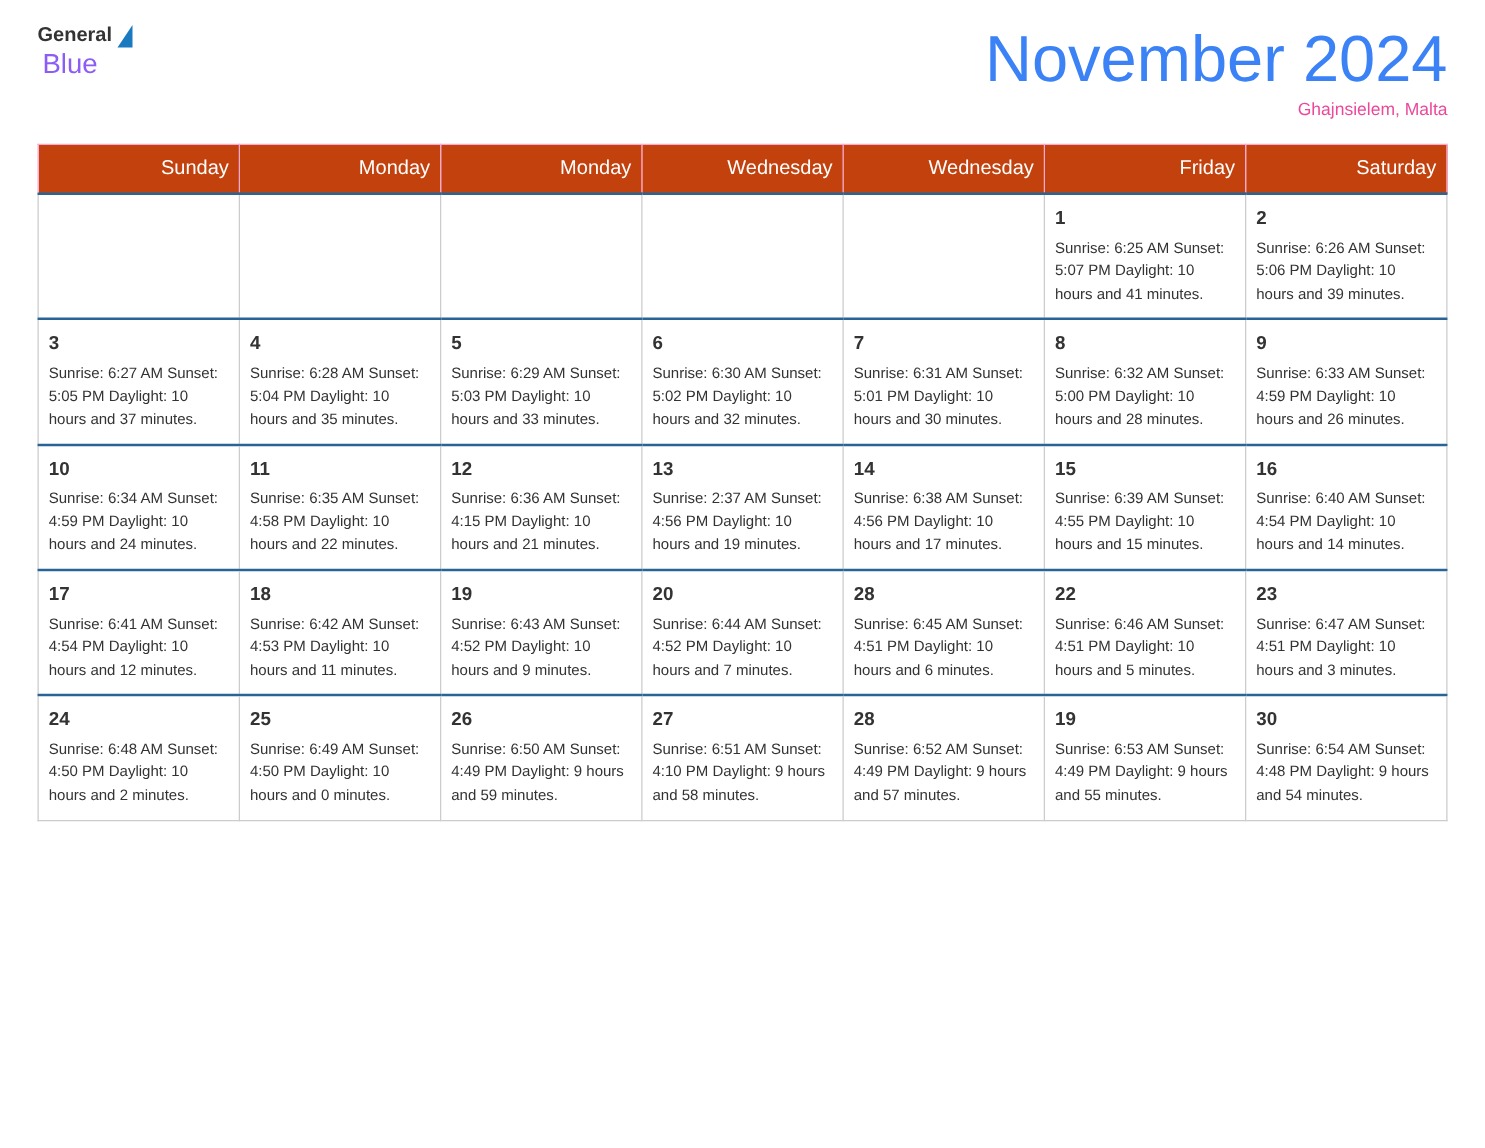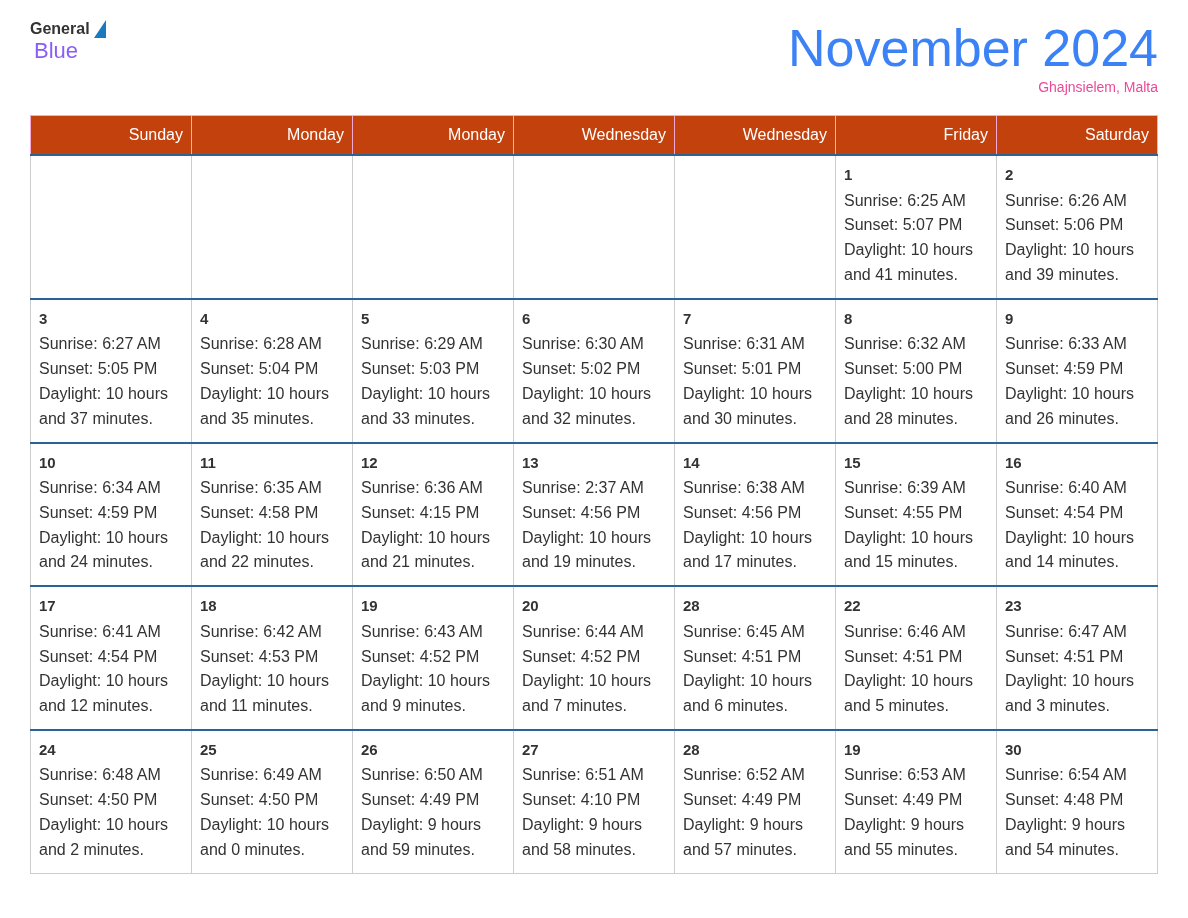--- a/index.html
+++ b/index.html
@@ -88,21 +88,21 @@
     .calendar tbody tr td {
       border-top: 2px solid #2a6496;
     }
     .day-number {
       font-size: 15px;
       font-weight: bold;
       display: block;
       margin-bottom: 2px;
     }
     .day-info {
-      font-size: 16px;
+      font-size: 12px;
       color: #333;
       line-height: 1.55;
     }
     .empty-cell {
       background: #f9f9f9;
     }
   </style>
 </head>
 <body>
 

